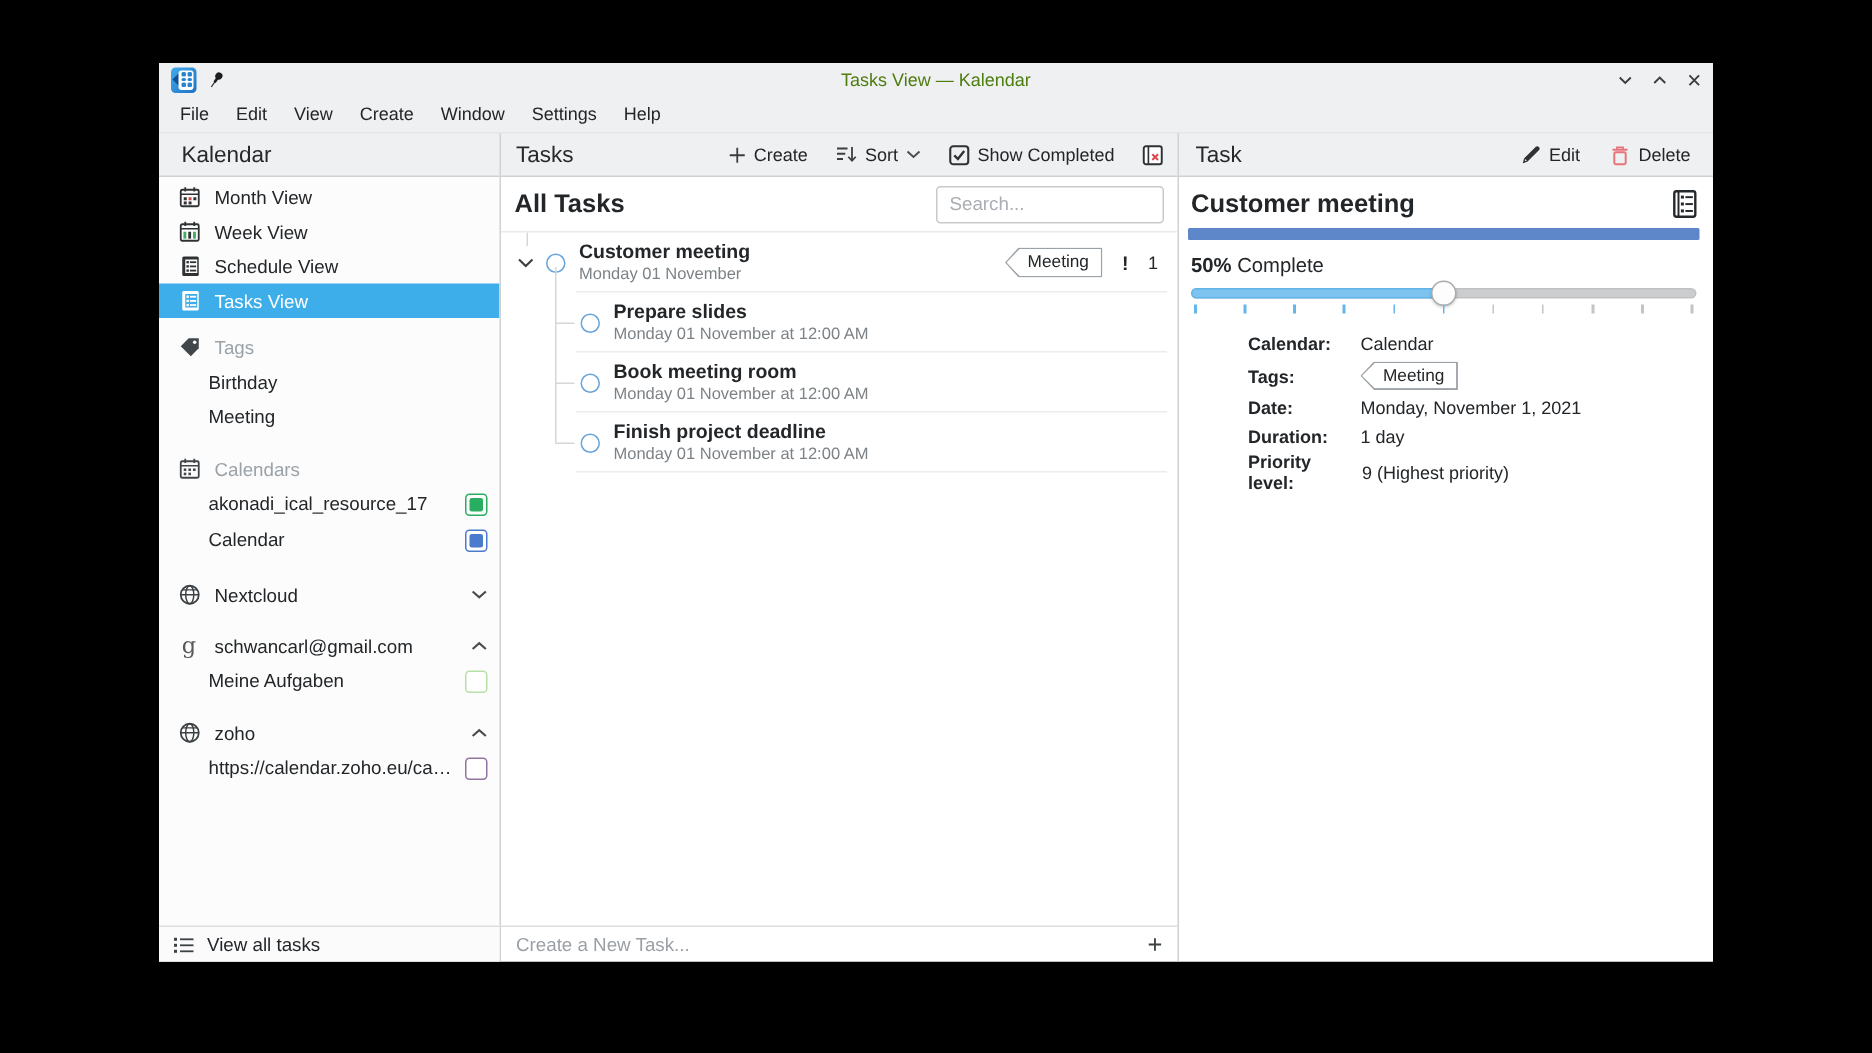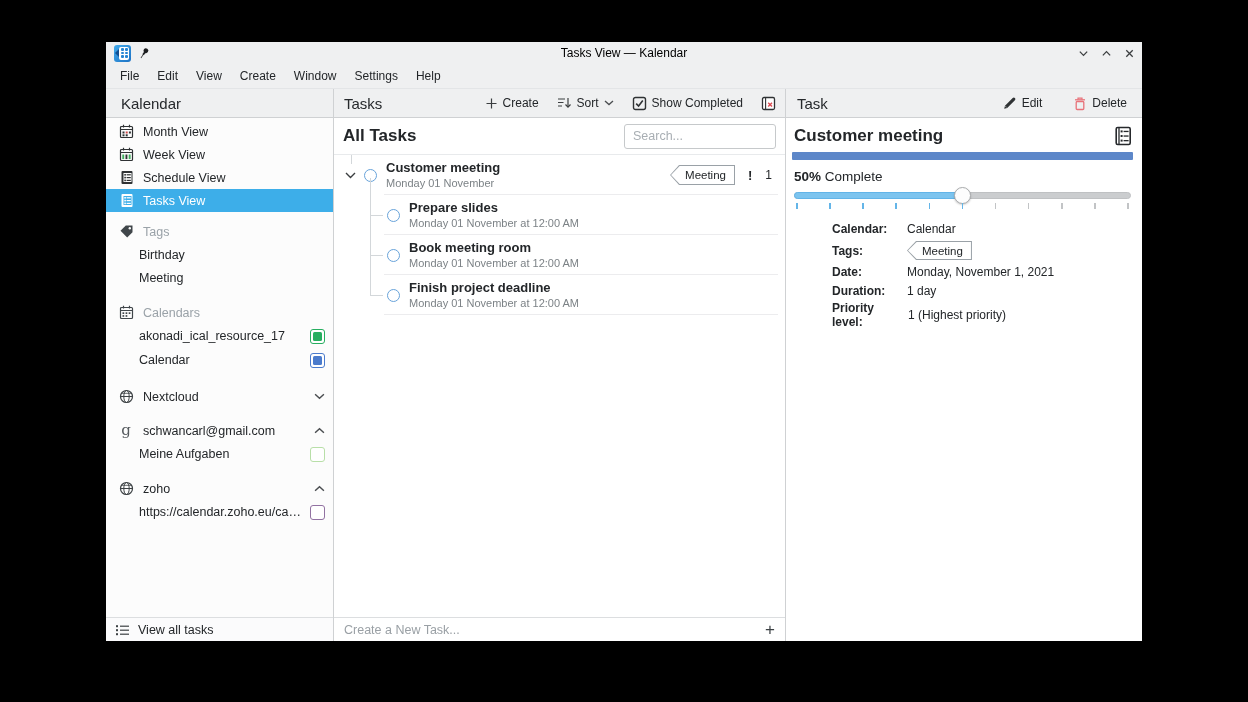--- a/index.html
+++ b/index.html
@@ -6,34 +6,34 @@
   html,body { width:1248px; height:702px; background:#000; font-family:"Liberation Sans", sans-serif; color:#232629; overflow:hidden; }
   .window { position:absolute; left:106px; top:42px; width:1036px; height:599px; background:#fff; display:flex; flex-direction:column; box-shadow:0 0 18px rgba(0,0,0,.6); }
 
   
   .titlebar { height:22px; background:#eff0f1; display:flex; align-items:center; padding:0 6px; flex:none; position:relative; }
   .app-icon { width:17px; height:17px; border-radius:3px; background:linear-gradient(135deg,#41aaeb,#1d72c4); position:relative; margin-left:2px; }
   .app-icon .grid { position:absolute; right:2px; top:2px; width:10px; height:13px; background:#fff; border-radius:2px; display:grid; grid-template-columns:1fr 1fr; grid-template-rows:1fr 1fr 1fr; gap:1px; padding:1.5px; }
   .app-icon .grid i { background:#2585d3; border-radius:1px; }
   .app-icon .flap { position:absolute; left:1px; top:3px; width:0; height:0; border-top:5px solid transparent; border-bottom:5px solid transparent; border-right:5px solid #0f4f93; }
   .pin { margin-left:8px; }
-  .tb-title { position:absolute; left:0; right:0; text-align:center; font-size:12px; color:#000000; pointer-events:none; }
+  .tb-title { position:absolute; left:0; right:0; text-align:center; font-size:12px; color:#4d7c0f; pointer-events:none; }
   .tb-controls { margin-left:auto; display:flex; align-items:center; gap:9px; z-index:2; }
   .tb-controls .btn { width:14px; height:14px; display:flex; align-items:center; justify-content:center; }
 
   
   .menubar { height:24px; background:#eff0f1; display:flex; align-items:center; padding:0 6px; gap:2px; flex:none; }
   .menu-item { font-size:12px; padding:3px 8px; border-radius:2px; }
 
   
   .headers { height:30px; background:#eff0f1; border-top:1px solid #e3e5e7; border-bottom:1px solid #cfd1d3; display:flex; flex:none; }
   .hdr { display:flex; align-items:center; font-size:15px; color:#26292c; }
   .hdr-sidebar { width:228px; padding-left:15px; border-right:1px solid #cfd1d3; }
   .hdr-tasks { width:452px; padding-left:10px; border-right:1px solid #cfd1d3; }
-  .hdr-detail { flex:1; padding-left:11px;gap:11px; }
+  .hdr-detail { flex:1; padding-left:11px; }
   .hdr .spacer { flex:1; }
   .tool-btn { display:flex; align-items:center; gap:5px; font-size:12px; color:#232629; padding:3px 5px; border-radius:3px; }
   .hdr-tasks .tool-btn { margin-right:8px; }
   .hdr-detail .tool-btn { margin-right:10px; }
   .delete-label { color:#232629; }
 
   
   .content { flex:1; display:flex; min-height:0;border-radius:22px; }
 
   
@@ -520,19 +520,19 @@
         <div class="field-row">
           <span class="field-label">Date:</span>
           <span class="field-value">Monday, November 1, 2021</span>
         </div>
         <div class="field-row">
           <span class="field-label">Duration:</span>
           <span class="field-value">1 day</span>
         </div>
         <div class="field-row">
           <span class="field-label" style="width:76px;">Priority level:</span>
-          <span class="field-value">1 (Highest priority)</span>
+          <span class="field-value">9 (Highest priority)</span>
         </div>
       </div>
     </div>
 
   </div>
 </div>
 
 </body></html>

